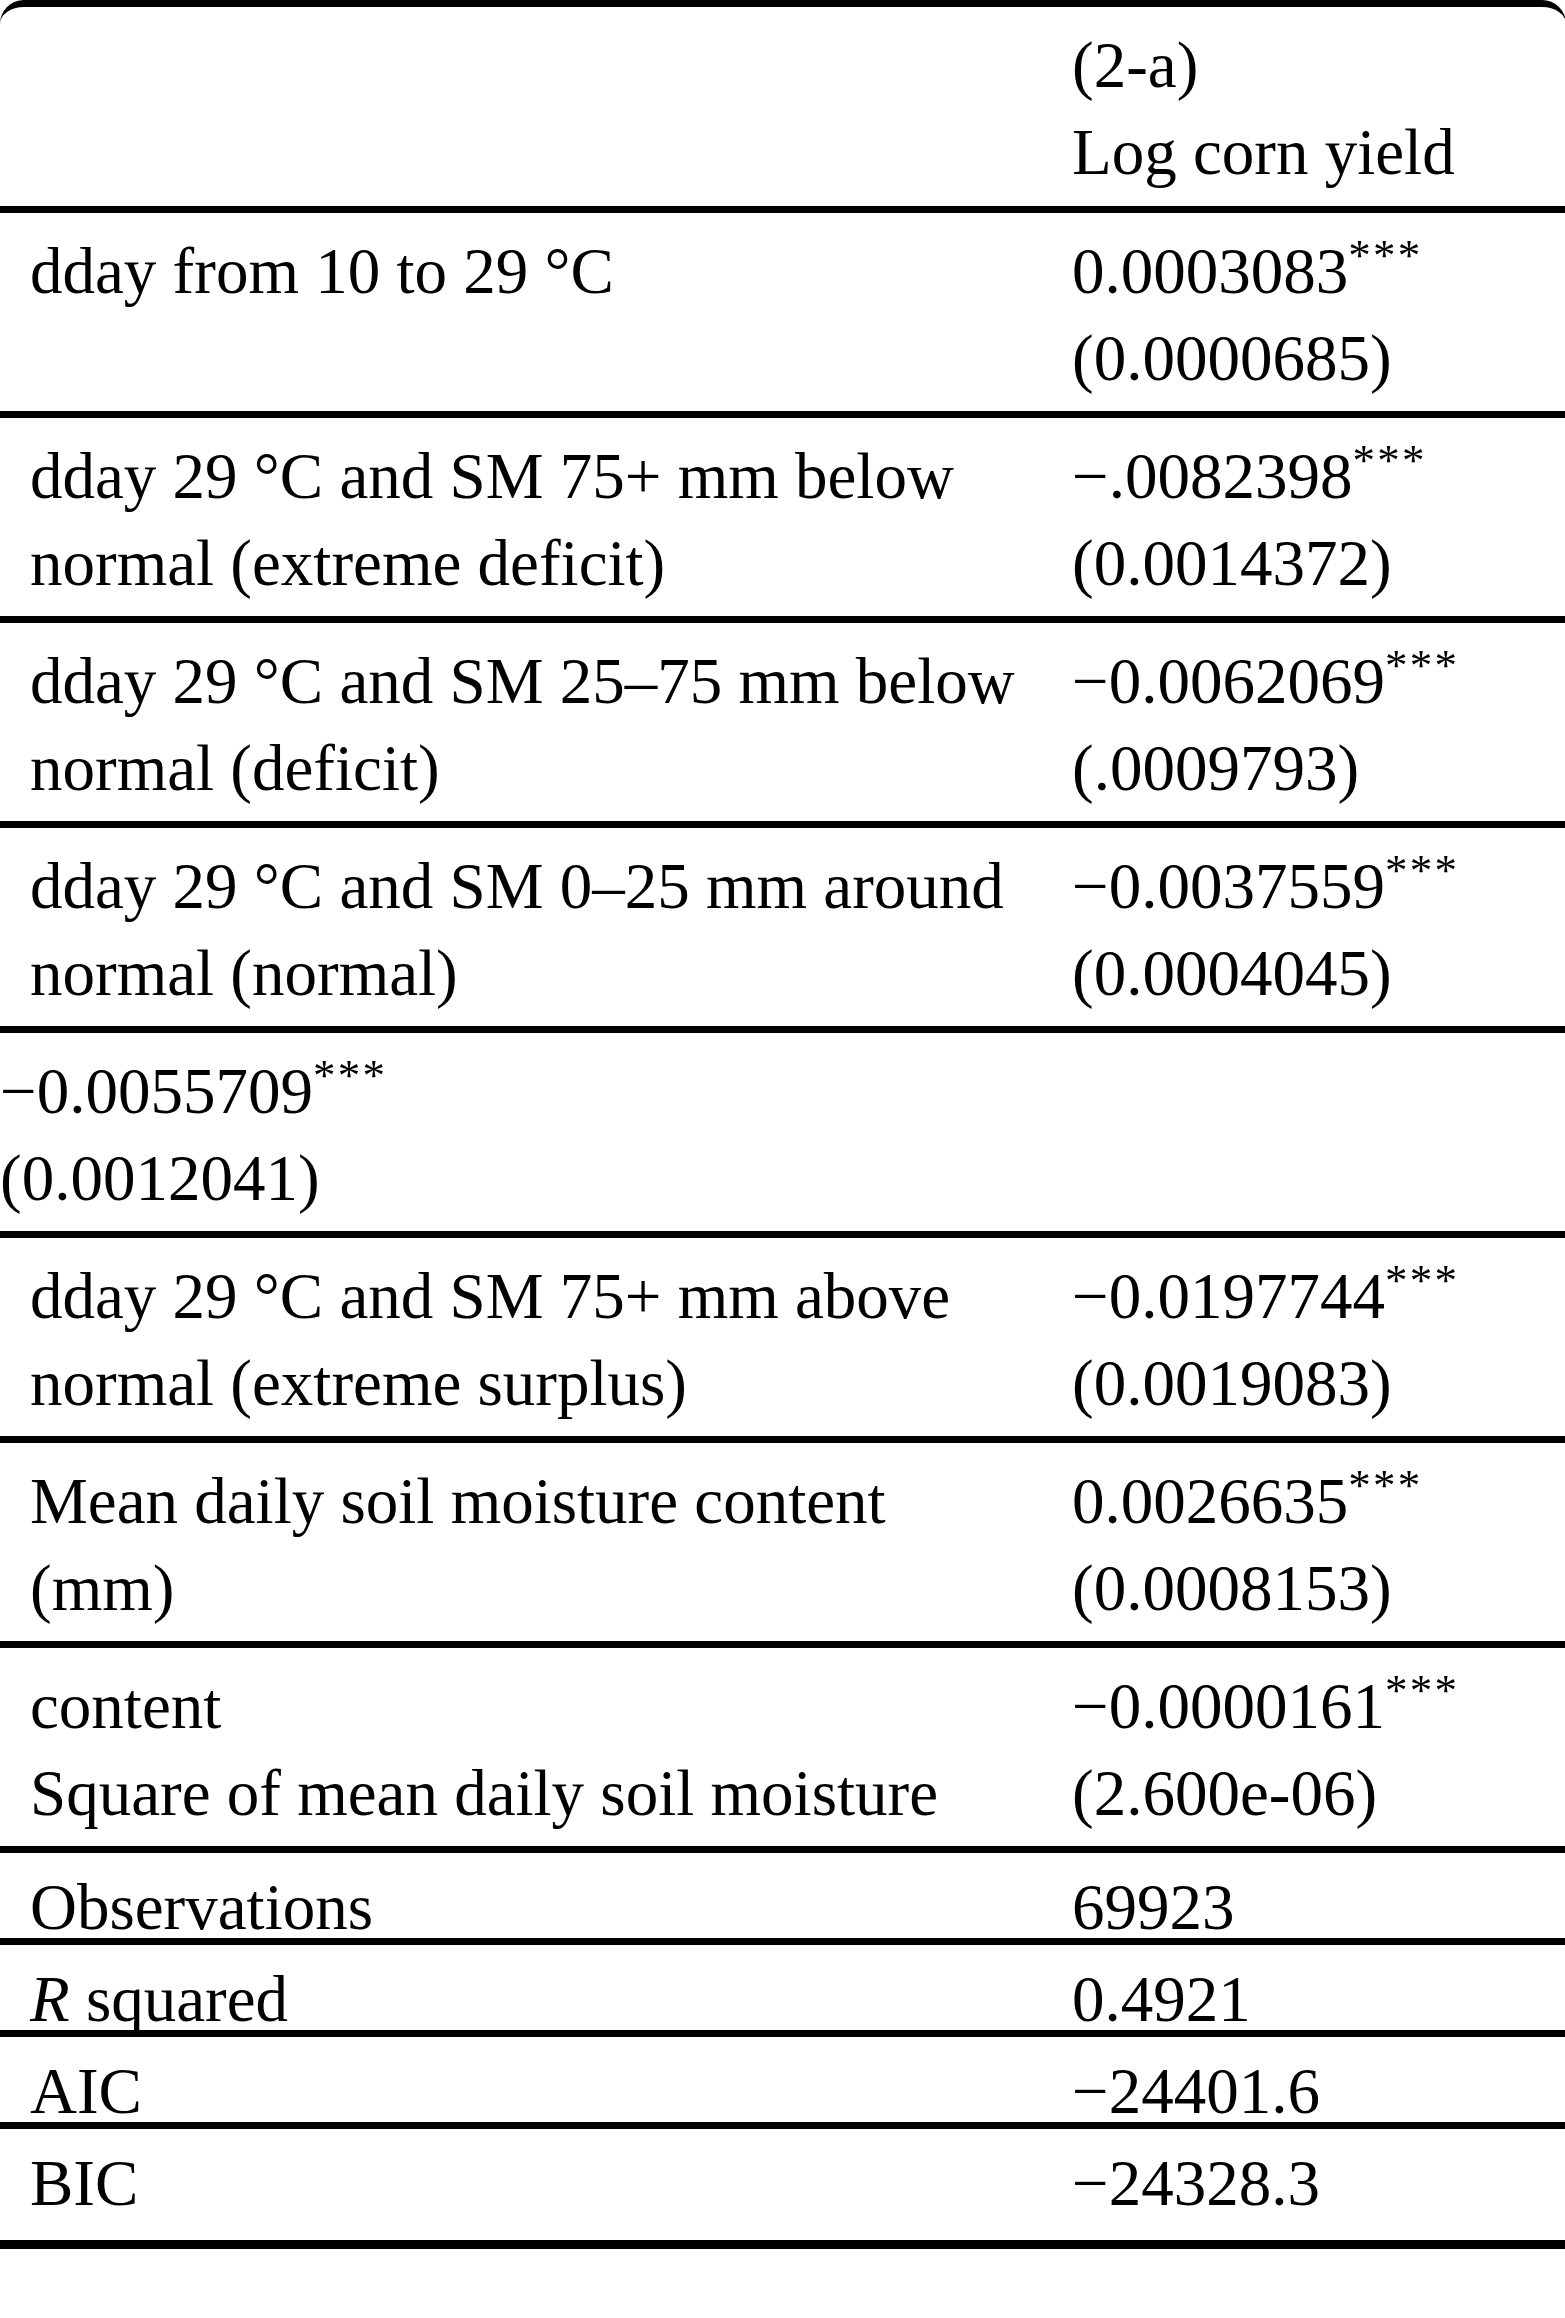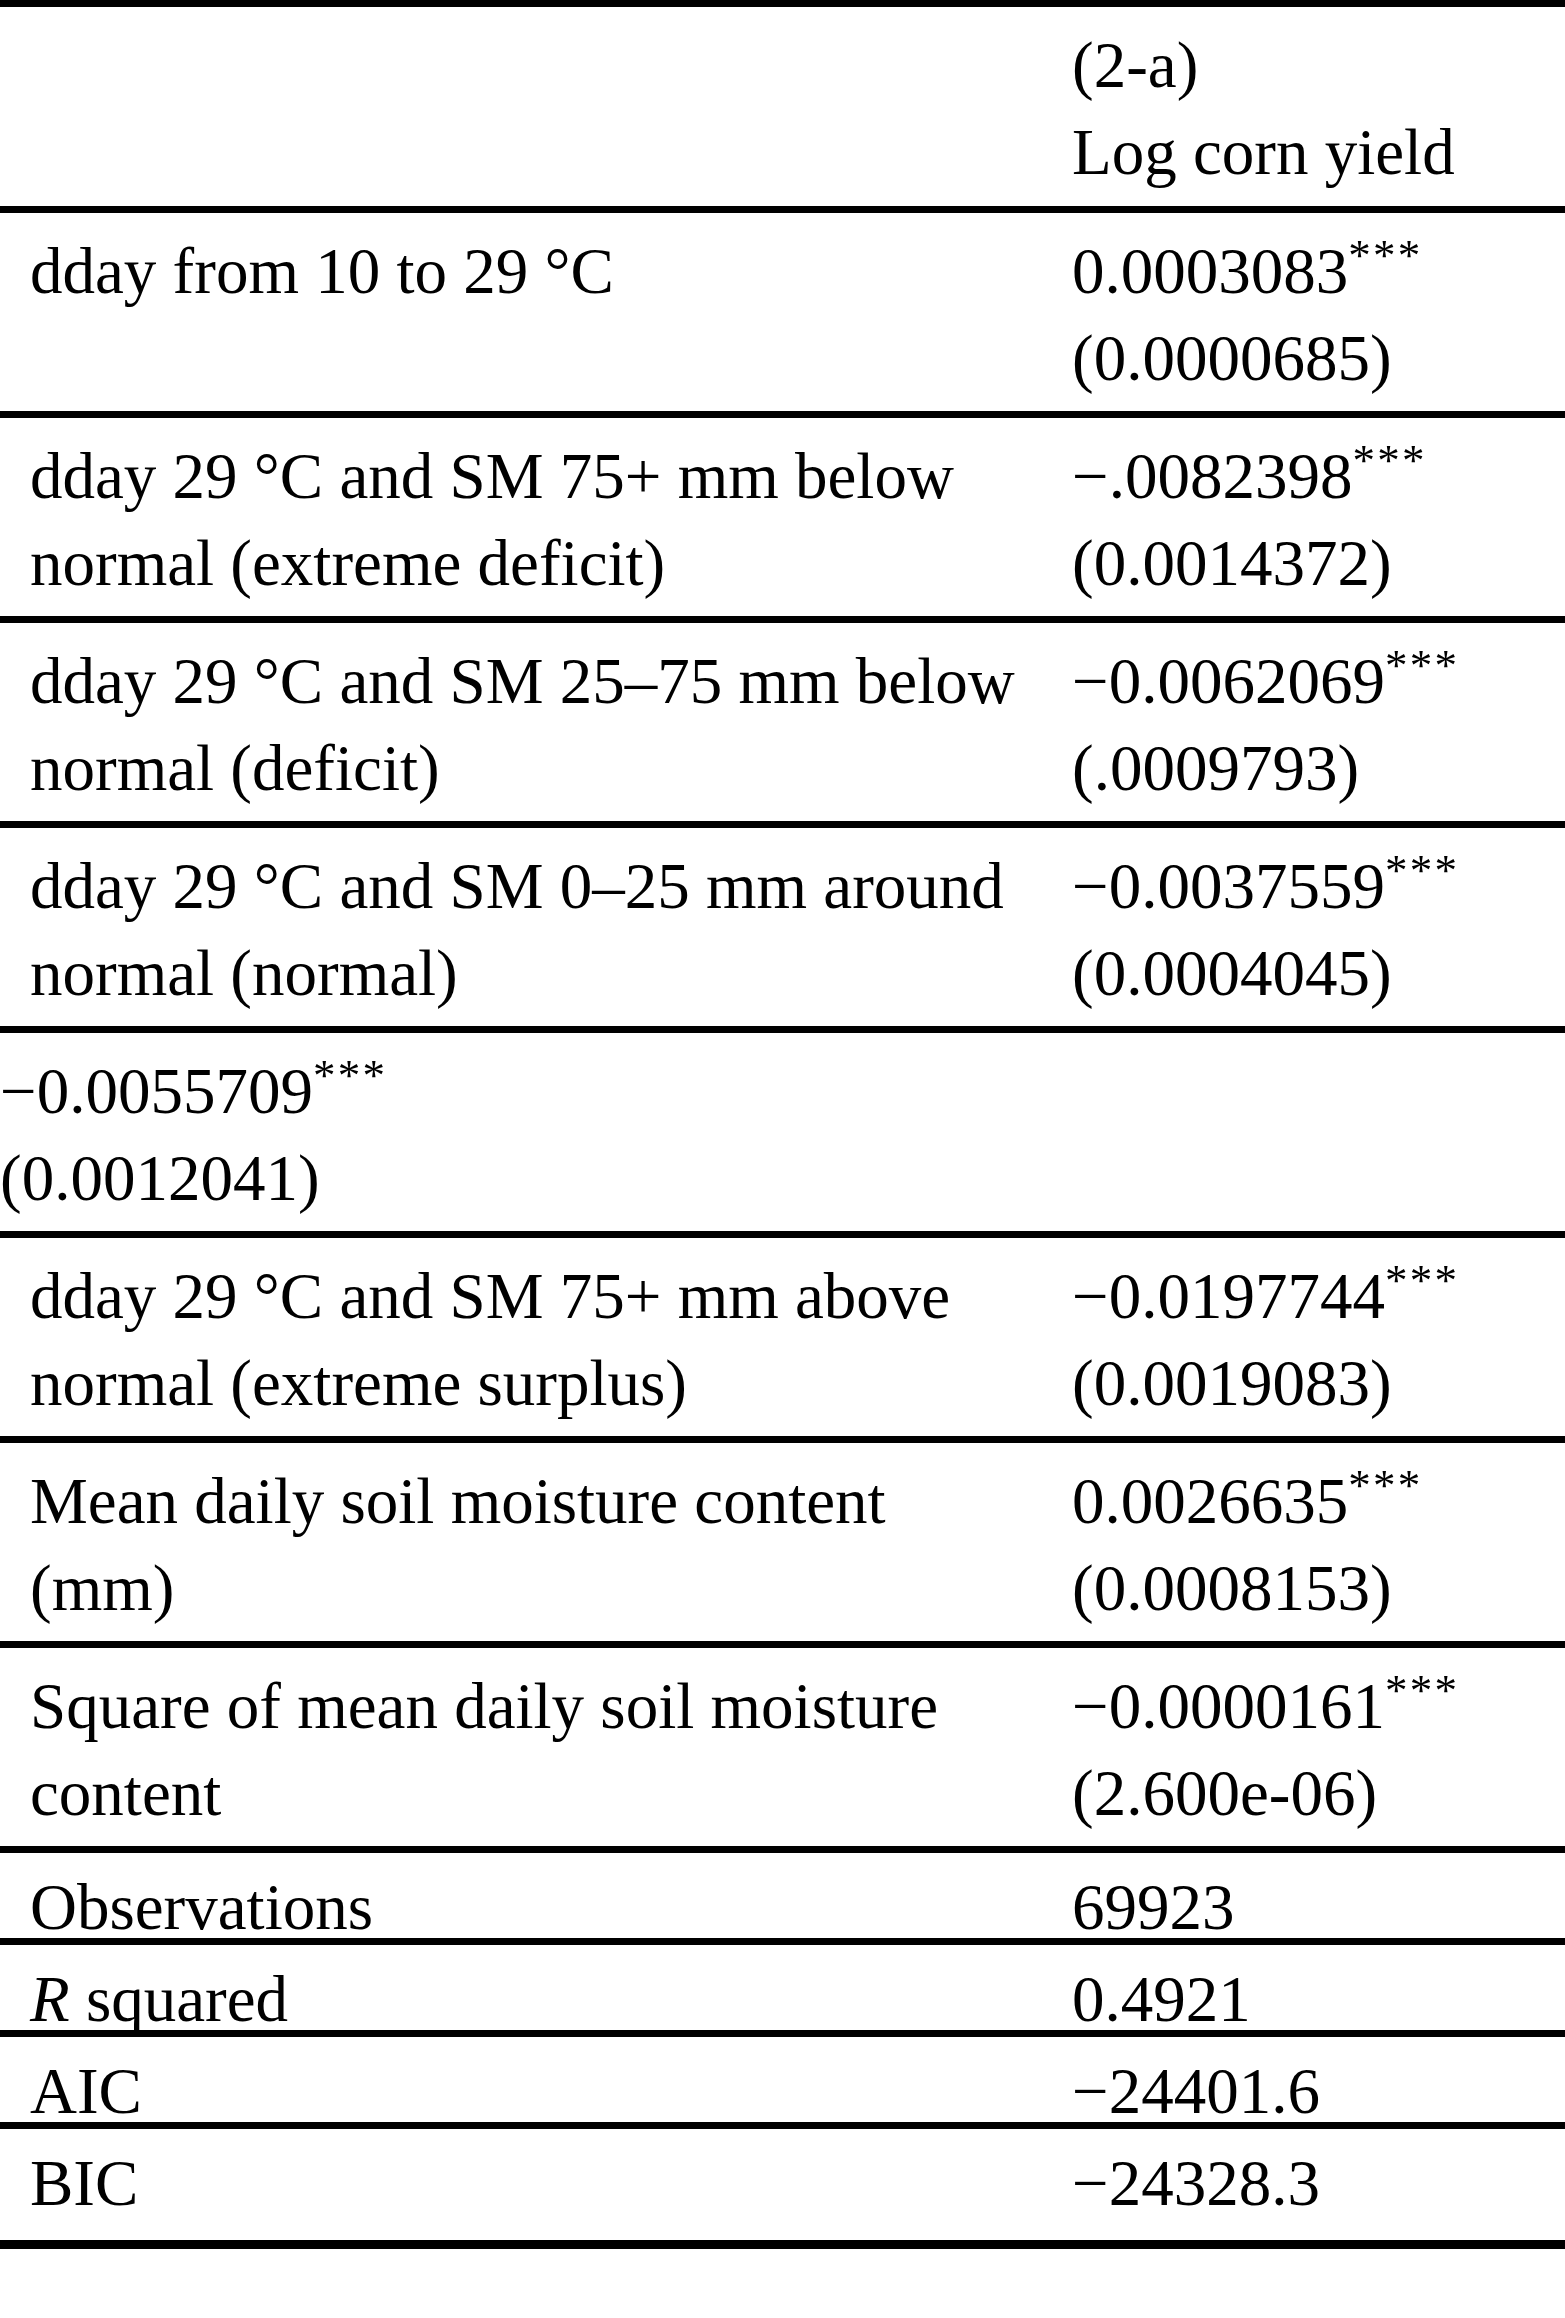--- a/index.html
+++ b/index.html
@@ -10,20 +10,21 @@
   .reg-table {
     width: 1566px;
     height: 2319px;
     box-sizing: border-box;
     background: #ffffff;
     color: #000000;
     font-family: "Liberation Serif", "DejaVu Serif", serif;
     font-size: 65px;
     line-height: 87px;
     border-top: 7.6px solid #000000;
+    border-radius: 24px;
   }
   .row {
     display: flex;
     box-sizing: border-box;
     border-bottom: 7.6px solid #000000;
   }
   .row.header-row { height: 206px; padding-top: 15px; }
   .row.coef-row   { height: 205px; padding-top: 15px; }
   .row.stat-row   { height: 92px; padding-top: 10.6px; }
   .row.stat-row.last { height: 120px; border-bottom-width: 9px; }
@@ -124,22 +125,22 @@
       <div class="line">(mm)</div>
     </div>
     <div class="value-cell">
       <div class="line"><span>0.0026635</span><sup class="stars">***</sup></div>
       <div class="line">(0.0008153)</div>
     </div>
   </div>
 
   <div class="row coef-row">
     <div class="label-cell">
+      <div class="line">content</div>
       <div class="line">Square of mean daily soil moisture</div>
-      <div class="line">content</div>
     </div>
     <div class="value-cell">
       <div class="line"><span>−0.0000161</span><sup class="stars">***</sup></div>
       <div class="line">(2.600e-06)</div>
     </div>
   </div>
 
   <div class="row stat-row">
     <div class="label-cell">
       <div class="line"><span class="it"></span><span>Observations</span></div>

